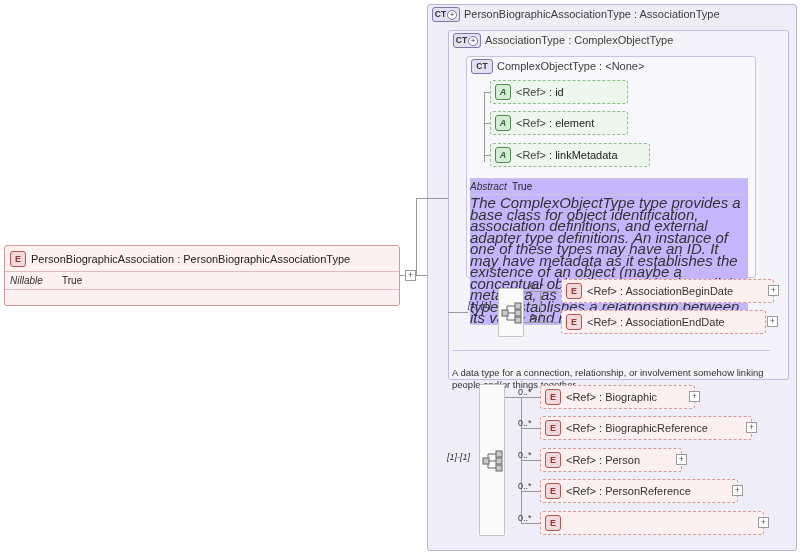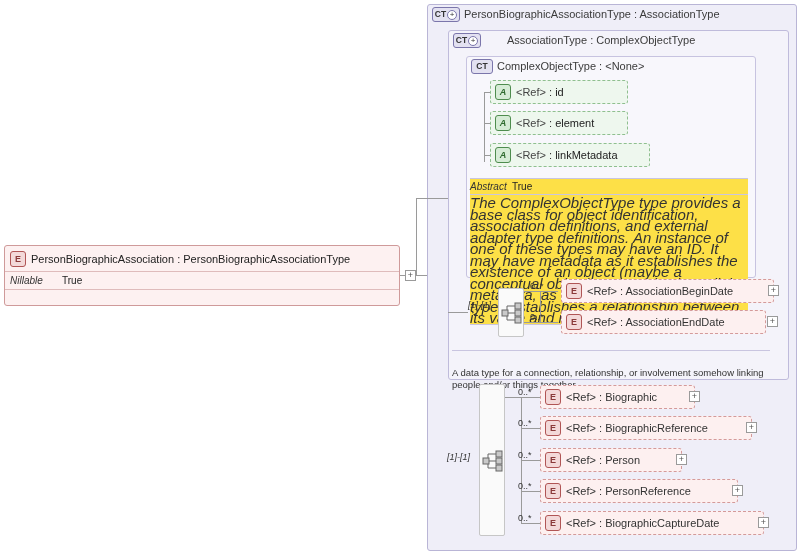--- a/index.html
+++ b/index.html
@@ -191,21 +191,21 @@
     font-style: italic;
     font-size: 10px;
     color: #333;
     padding: 3px 5px;
     line-height: 13px;
   }
   
   .doc-panel {
     position: absolute;
     box-sizing: border-box;
-    background: #fde047;
+    background: #c4b5fd;
     border: 1px solid #c9c5e0;
     border-top: none;
     border-left: none;
     border-right: none;
   }
   .doc-row {
     display: flex;
     align-items: center;
     height: 15px;
     font-size: 10px;
@@ -267,21 +267,21 @@
 <body>
 
 <div class="canvas">
 
   <div class="box ct-outer" style="left:427px; top:4px; width:370px; height:547px;"></div>
   <div class="badge with-plus" style="left:432px; top:7px;">CT<span class="plus">+</span></div>
   <div class="ct-label" style="left:464px; top:8px;">PersonBiographicAssociationType : AssociationType</div>
 
   <div class="box ct-inner" style="left:448px; top:30px; width:341px; height:350px;"></div>
   <div class="badge with-plus" style="left:453px; top:33px;">CT<span class="plus">+</span></div>
-  <div class="ct-label" style="left:507px; top:34px;">AssociationType : ComplexObjectType</div>
+  <div class="ct-label" style="left:485px; top:34px;">AssociationType : ComplexObjectType</div>
 
   <div class="box ct-inner2" style="left:466px; top:56px; width:290px; height:222px;"></div>
   <div class="badge" style="left:471px; top:59px;">CT</div>
   <div class="ct-label" style="left:497px; top:60px;">ComplexObjectType : &lt;None&gt;</div>
 
   <div class="ln v" style="left:484px; top:92px; height:70px;"></div>
   <div class="ln h" style="left:484px; top:92px; width:9px;"></div>
   <div class="ln h" style="left:484px; top:123px; width:9px;"></div>
   <div class="ln h" style="left:484px; top:155px; width:9px;"></div>
 
@@ -389,21 +389,20 @@
   <div class="occur" style="left:518px; top:481px;">0..*</div>
   <div class="el-box" style="left:540px; top:479px; width:198px;">
     <span class="el-icon">E</span>
     <span class="el-text"><span>&lt;Ref&gt;</span><span> : </span><span>PersonReference</span></span>
   </div>
   <div class="expander" style="left:732px; top:485px;">+</div>
 
   <div class="occur" style="left:518px; top:513px;">0..*</div>
   <div class="el-box" style="left:540px; top:511px; width:224px;">
     <span class="el-icon">E</span>
-    <span class="el-text"><span>&lt;Ref&gt;</span><span> : </span><span>BiographicCaptureDate</span></span>
   </div>
   <div class="expander" style="left:758px; top:517px;">+</div>
 
   <div class="main-el" style="left:4px; top:245px; width:396px; height:61px;">
     <div class="hdr">
       <span class="el-icon">E</span>
       <span style="font-size:11px;color:#222;text-align:center;"><span>PersonBiographicAssociation</span><span> : </span><span>PersonBiographicAssociationType</span></span>
     </div>
     <div class="row">
       <span class="k">Nillable</span>

